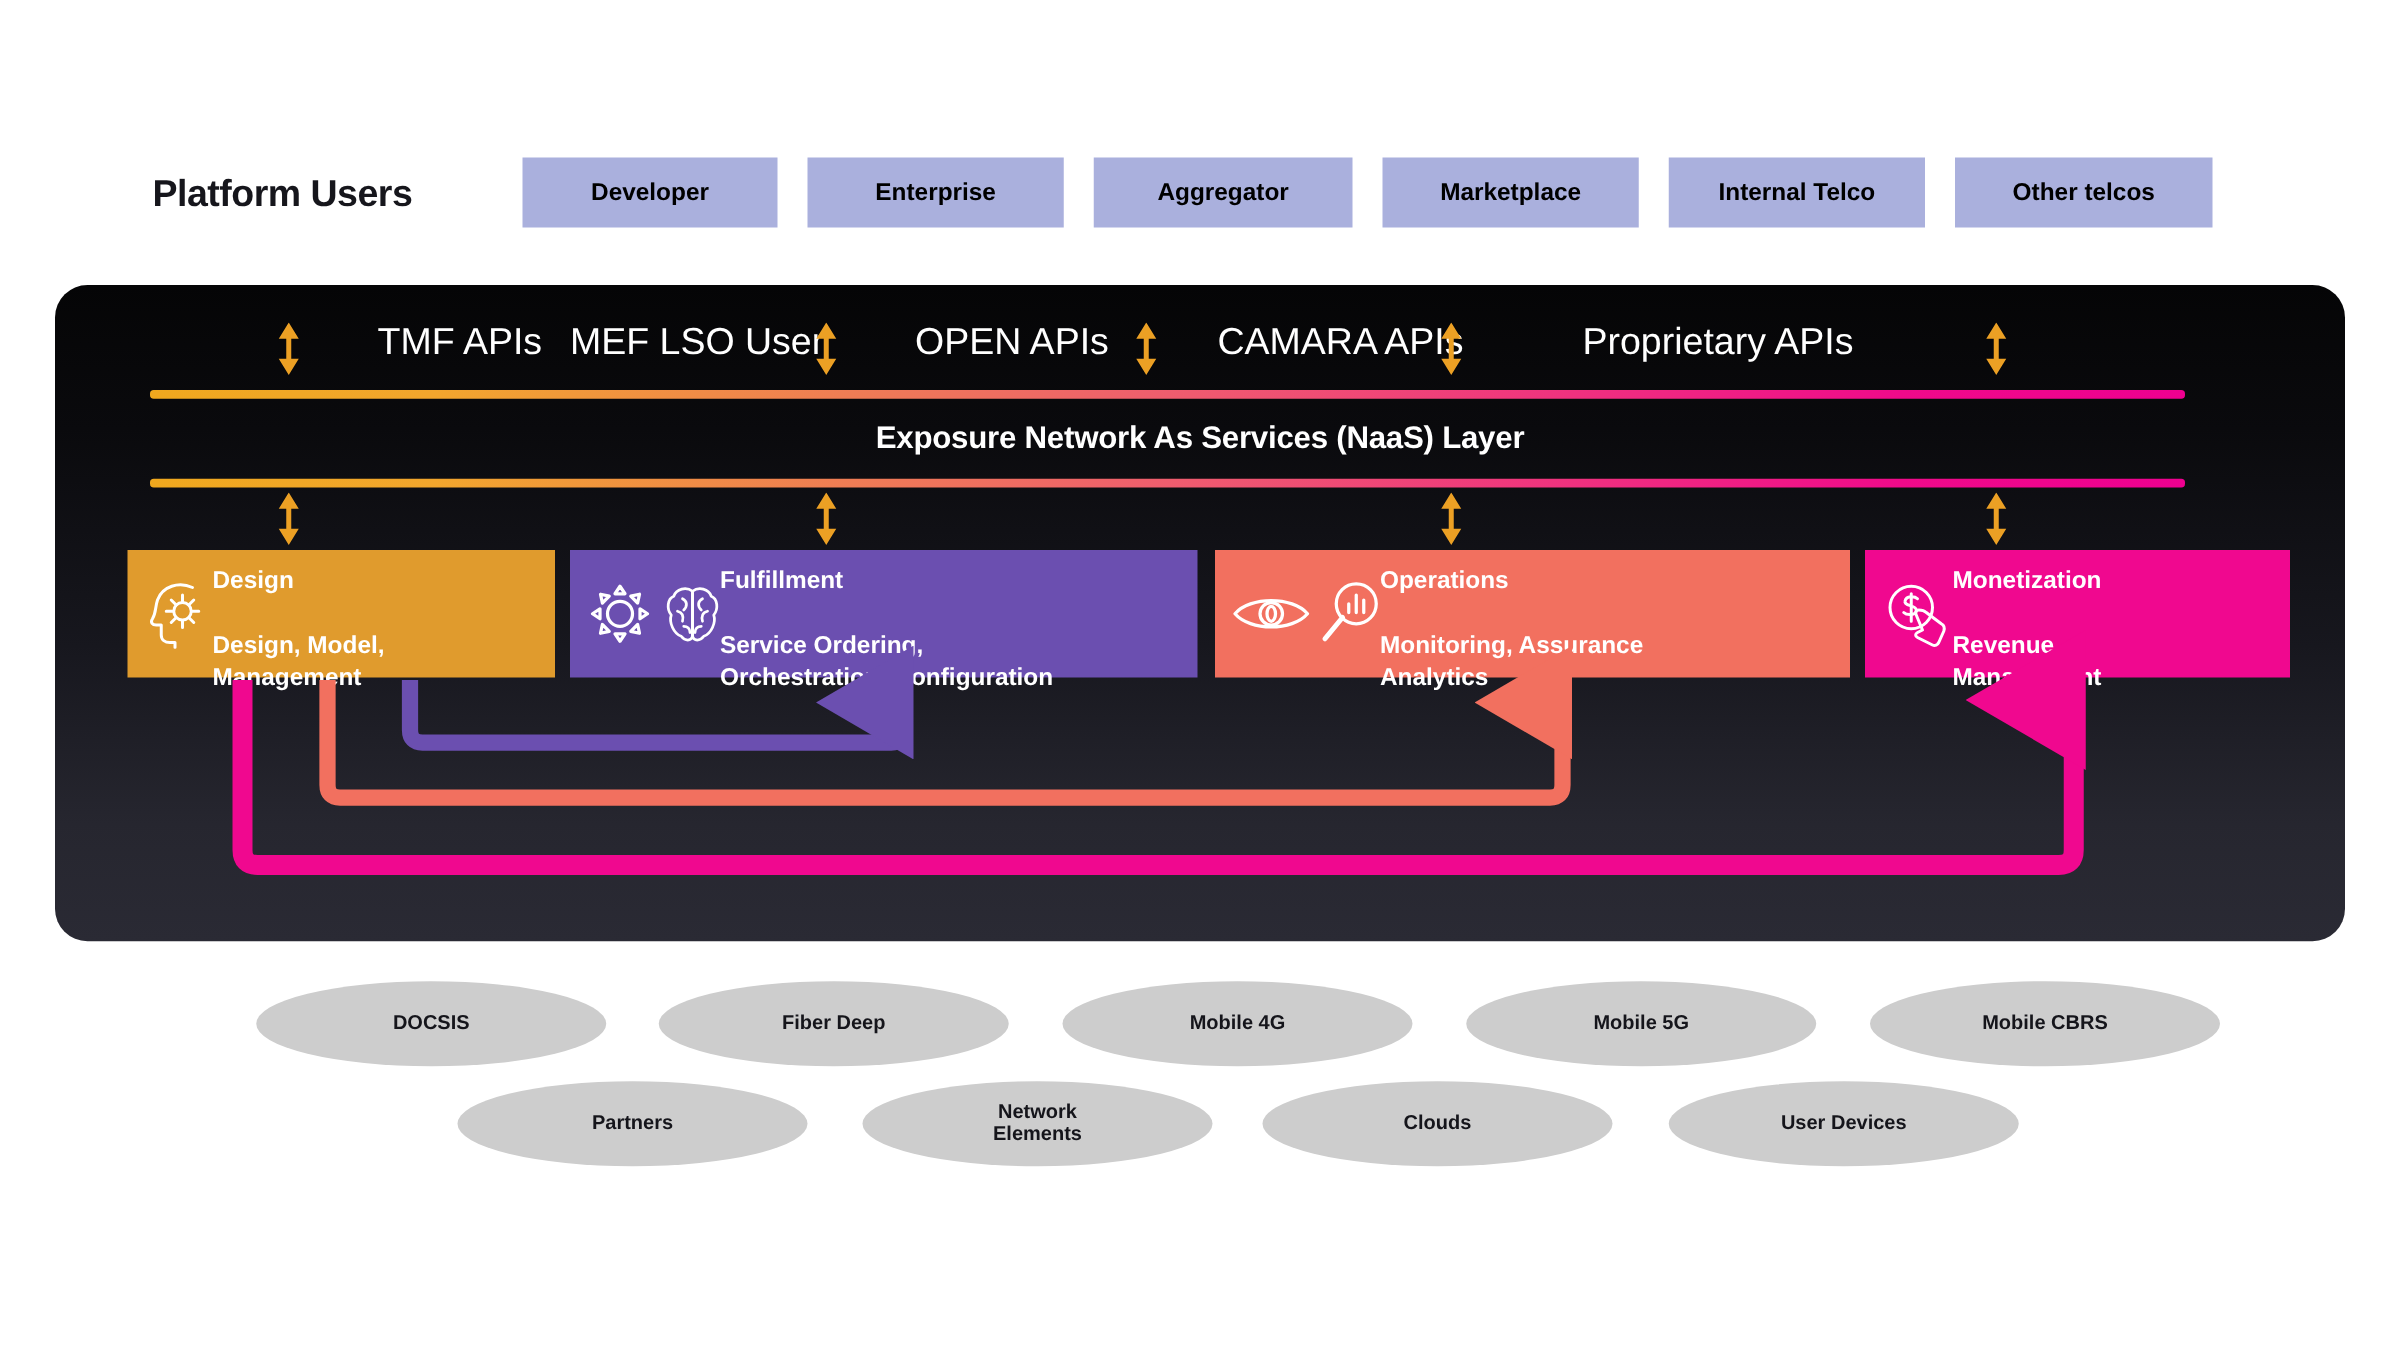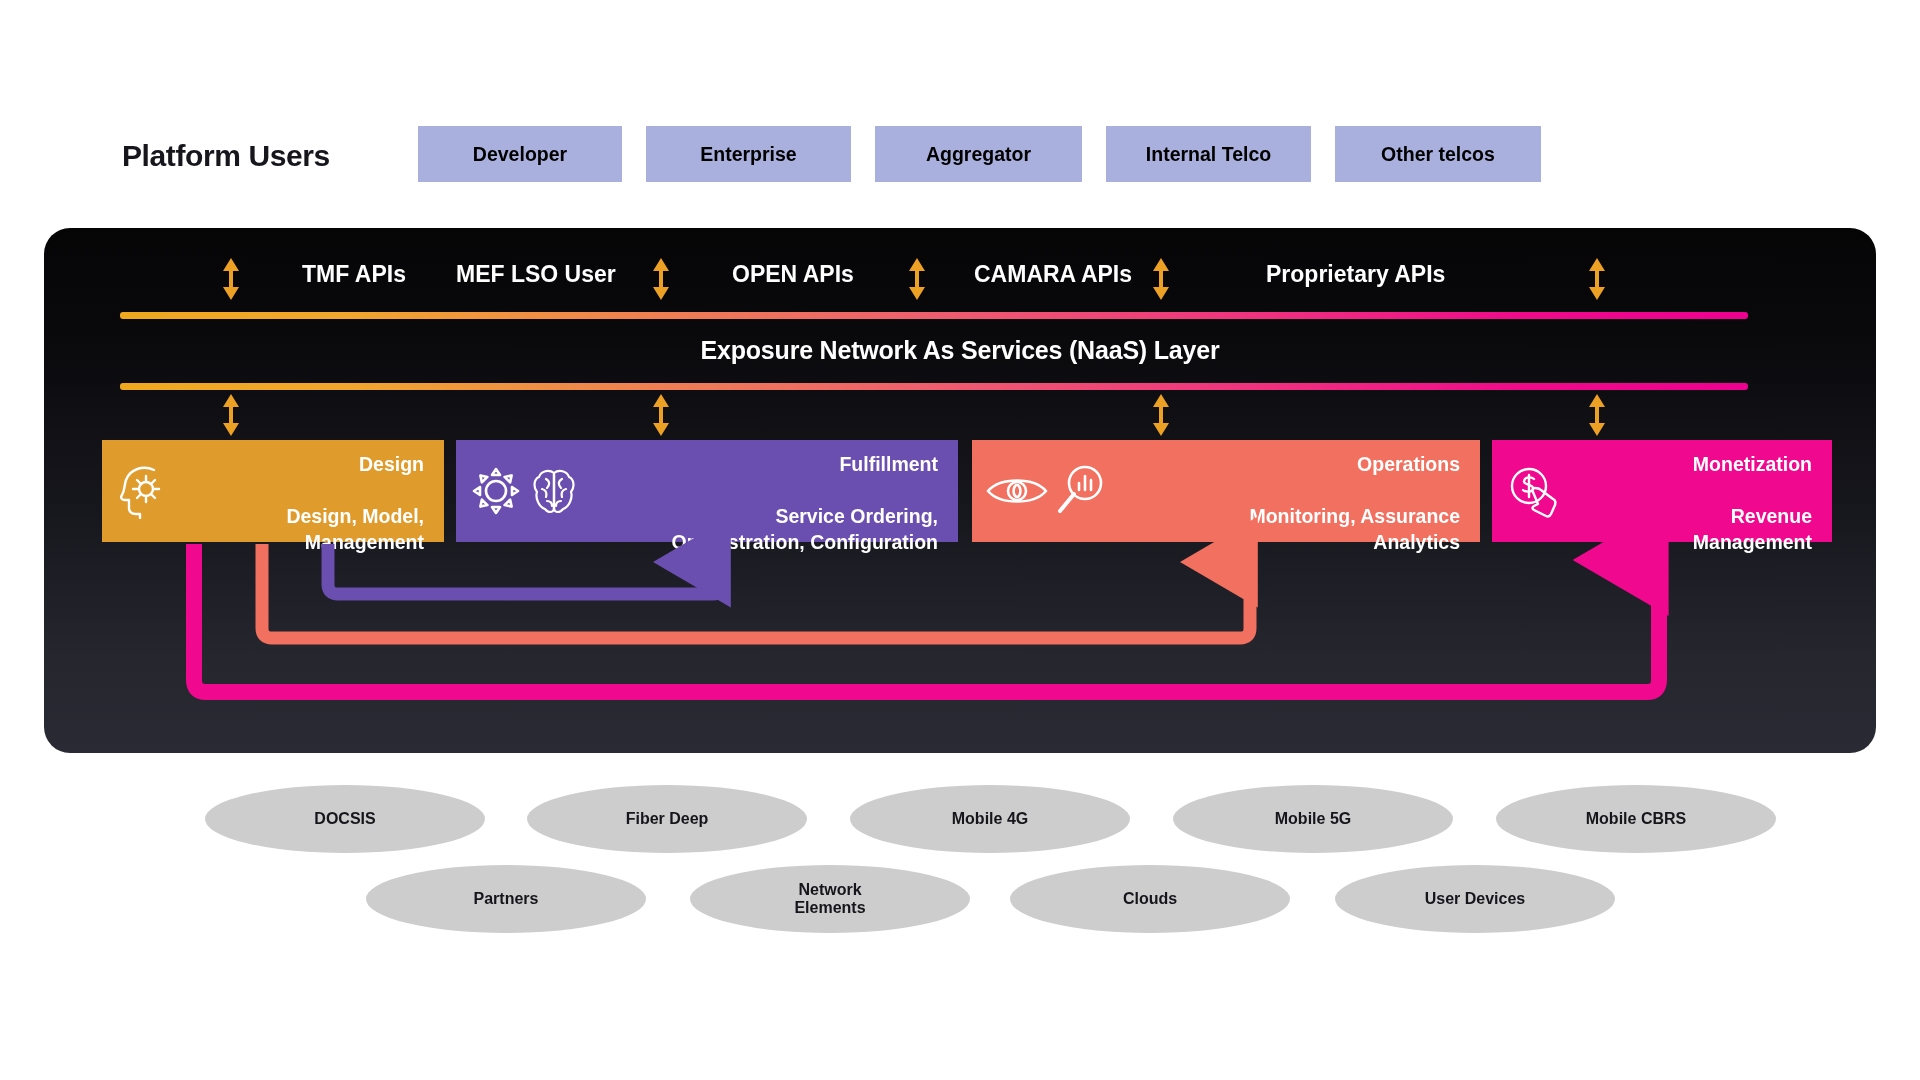--- a/index.html
+++ b/index.html
@@ -52,21 +52,21 @@
     overflow: hidden;
   }
 
   
   #api-strip {
     position: absolute; left: 0; top: 10px;
     width: 1832px; height: 72px;
   }
   .api-label {
     position: absolute; top: 0; height: 72px; line-height: 72px;
-    color: #ffffff; font-size: 23px; font-weight: 700;
+    color: #ffffff; font-size: 30px; font-weight: 400;
     white-space: nowrap;
   }
   .api-arrow {
     position: absolute; top: 20px; width: 18px; height: 42px;
   }
 
   
   .grad-line {
     position: absolute; left: 76px; width: 1628px; height: 7px;
     background: linear-gradient(to right, #f0a81e 0%, #f2a62d 14%, #ef7d54 34%, #ef5d6e 50%, #f0317f 70%, #f00a8a 86%, #ee0090 100%);
@@ -96,21 +96,21 @@
     display: flex; align-items: center;
   }
   .fn-icon {
     flex: 0 0 auto;
     display: flex; align-items: center; justify-content: center;
     gap: 6px;
     padding-left: 14px;
   }
   .fn-text {
     flex: 1 1 auto;
-    text-align: right;
+    text-align: left;
     color: #ffffff;
     font-size: 19.5px; font-weight: bold; line-height: 1.32;
     padding-right: 20px;
     white-space: pre-line;
   }
   #fn-design      { left: 58px;   width: 342px;  background: #e09b2d; }
   #fn-fulfillment { left: 412px;  width: 502px;  background: #6b4fb0; }
   #fn-operations  { left: 928px;  width: 508px;  background: #f2705f; }
   #fn-monetization{ left: 1448px; width: 340px;  background: #f0088f; }
 
@@ -133,20 +133,21 @@
 <body>
 
 <div id="stage">
 
   <div id="platform-users-row">
     <div id="platform-users-title">Platform Users</div>
     <div id="platform-user-boxes">
       <div class="user-box ub0">Developer</div>
       <div class="user-box ub1">Enterprise</div>
       <div class="user-box ub2">Aggregator</div>
+      <div class="user-box ub3">Marketplace</div>
       <div class="user-box ub4">Internal Telco</div>
       <div class="user-box ub5">Other telcos</div>
     </div>
   </div>
 
   <div id="platform-panel">
 
     <div id="api-strip">
 
       <svg class="api-arrow" style="left:178px" viewBox="0 0 18 42">

